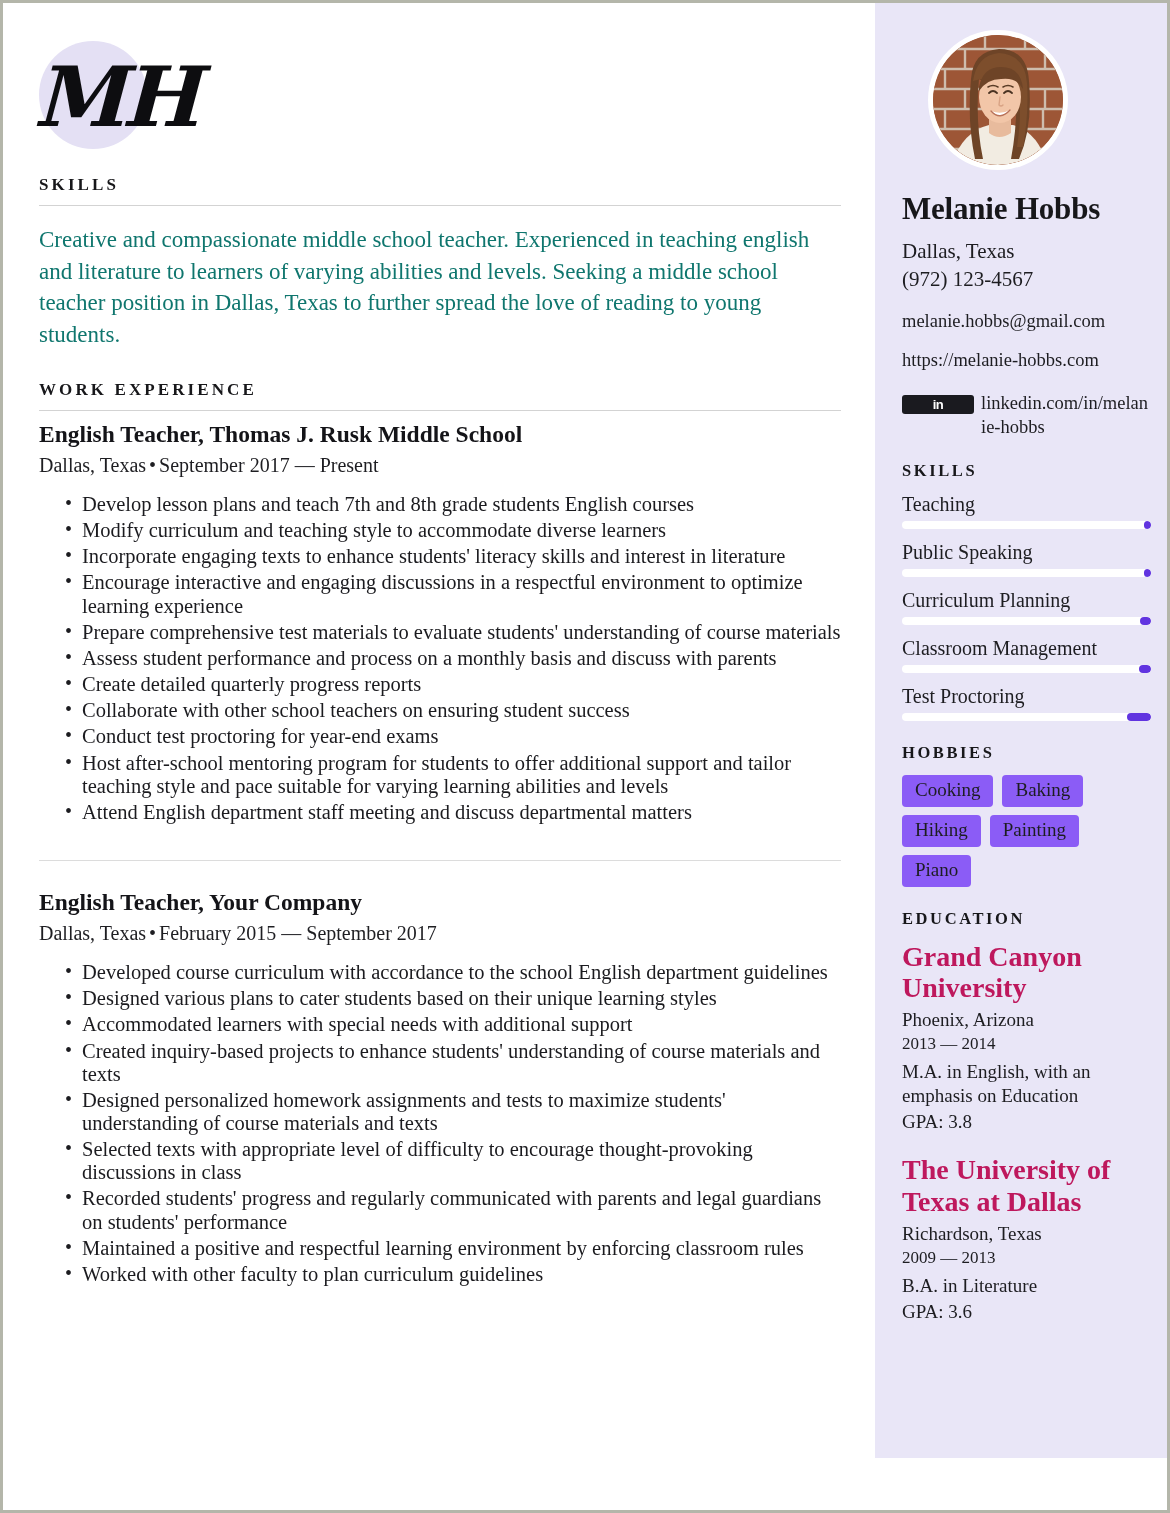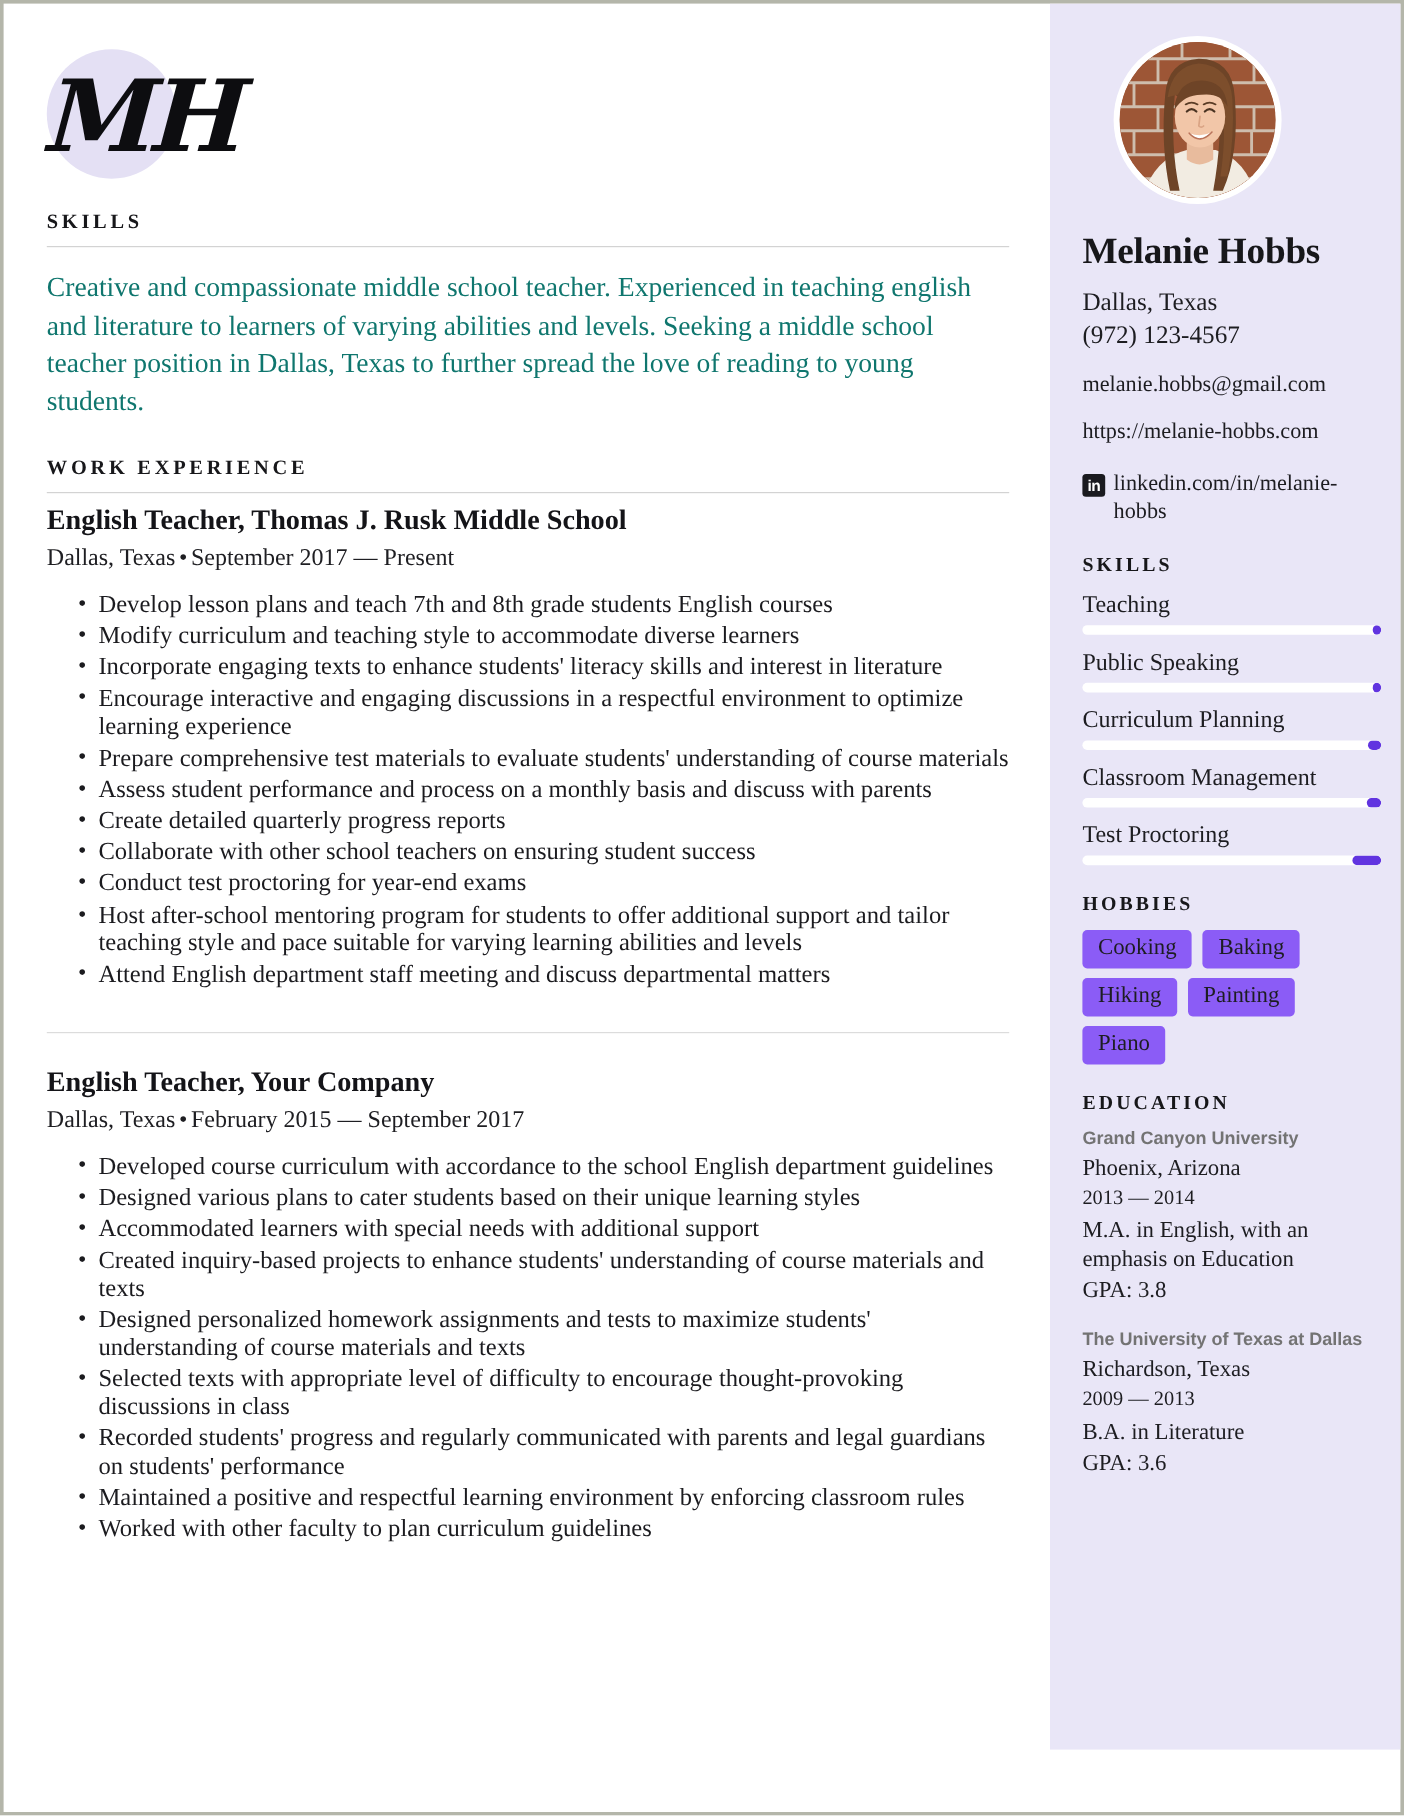--- a/index.html
+++ b/index.html
@@ -79,26 +79,27 @@
     display: flex;
     align-items: flex-start;
     gap: 7px;
     margin-top: 19px;
     font-size: 18.5px;
     color: #1d1d21;
     line-height: 1.28;
   }
   .li-icon {
     flex: 0 0 auto;
-    width: 19px;
+    width: 34px;
     height: 19px;
     background: #1a1a1f;
     border-radius: 3px;
     position: relative;
     margin-top: 3px;
+    padding-left: 38px;
   }
   .li-icon span {
     position: absolute;
     inset: 0;
     color: #fff;
     font-family: "Liberation Sans", sans-serif;
     font-size: 13px;
     font-weight: bold;
     line-height: 19px;
     text-align: center;
@@ -152,26 +153,26 @@
     padding: 4px 13px 5px 13px;
     font-size: 19px;
     color: #1d1d21;
     line-height: 1.2;
     white-space: nowrap;
   }
 
   
   .edu-block { margin-bottom: 20px; }
   .edu-school {
-    font-size: 15px;
-    font-weight: bold;
-    color: #737373;
+    font-size: 28px;
+    font-weight: bold;
+    color: #be185d;
     line-height: 1.12;
     margin-bottom: 5px;
-    font-family: Liberation Sans, sans-serif;
+    font-family: Liberation Serif, serif;
   }
   .edu-loc {
     font-size: 19px;
     color: #1d1d21;
     line-height: 1.25;
   }
   .edu-dates {
     font-size: 17px;
     color: #1d1d21;
     line-height: 1.4;

